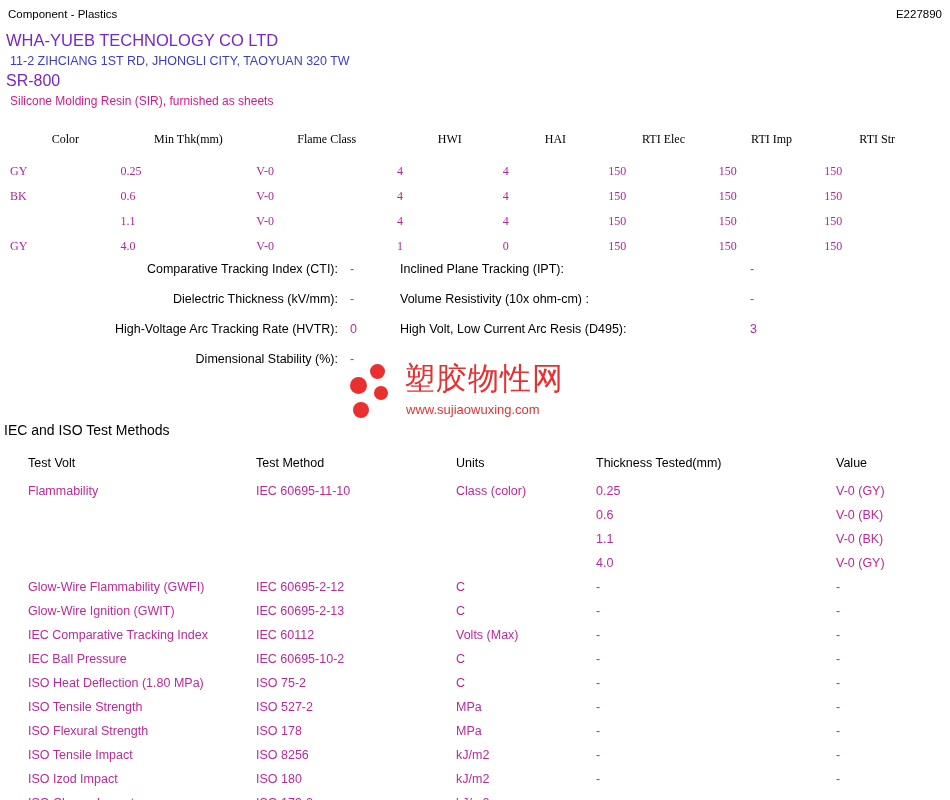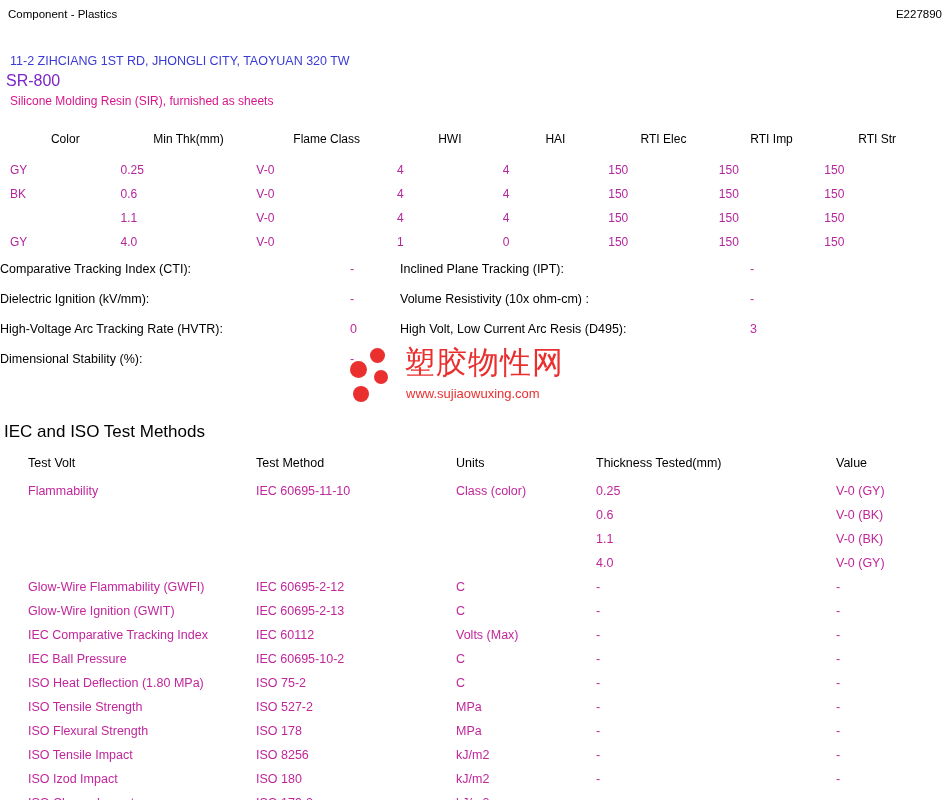--- a/index.html
+++ b/index.html
@@ -75,20 +75,21 @@
     font-size: 12px;
     color: #d8158b;
   }
 
   
   .ratings {
     position: absolute;
     top: 132px;
     left: 0;
     width: 950px;
+    font-family: Liberation Serif, serif;
   }
   .ratings table {
     border-collapse: collapse;
     width: 920px;
     margin-left: 10px;
     table-layout: fixed;
   }
   .ratings th {
     font-weight: normal;
     font-size: 12px;
@@ -119,20 +120,21 @@
     font-size: 12.5px;
   }
   .prop-row {
     position: relative;
     height: 30px;
   }
   .prop-label-l {
     position: absolute;
     left: 0;
     width: 338px;
+    text-align: right;
     color: #000;
   }
   .prop-val-l {
     position: absolute;
     left: 350px;
     color: #c1269b;
   }
   .prop-label-r {
     position: absolute;
     left: 400px;
@@ -142,21 +144,21 @@
   }
   .prop-val-r {
     position: absolute;
     left: 750px;
     color: #c1269b;
   }
 
   
   .watermark {
     position: absolute;
-    top: 342px;
+    top: 358px;
     left: 350px;
     width: 260px;
     height: 75px;
     pointer-events: none;
   }
   .wm-dots {
     position: absolute;
     left: 0;
     top: 6px;
     width: 52px;
@@ -187,21 +189,21 @@
     top: 44px;
     font-size: 13px;
     color: #ea2f2f;
   }
 
   
   .sect-title {
     position: absolute;
     top: 422px;
     left: 4px;
-    font-size: 17px;
+    font-size: 14px;
     color: #000;
   }
 
   .iec {
     position: absolute;
     top: 456px;
     left: 0;
     width: 950px;
   }
   .iec table {
@@ -233,20 +235,21 @@
 </head>
 <body>
 
 <div class="page">
 
   <div class="hdr-row">
     <span class="hdr-left">Component - Plastics</span>
     <span class="hdr-right">E227890</span>
   </div>
 
+  <div class="company">WHA-YUEB TECHNOLOGY CO LTD</div>
   <div class="address">11-2 ZIHCIANG 1ST RD, JHONGLI CITY, TAOYUAN    320 TW</div>
   <div class="model">SR-800</div>
   <div class="descr">Silicone Molding Resin (SIR), furnished as sheets</div>
 
   <div class="ratings">
     <table>
       <colgroup>
         <col class="c-color">
           <col class="c-thk">
           <col class="c-flame">
@@ -314,21 +317,21 @@
   </div>
 
   <div class="props">
     <div class="prop-row">
       <span class="prop-label-l">Comparative Tracking Index (CTI):</span>
       <span class="prop-val-l">-</span>
       <span class="prop-label-r">Inclined Plane Tracking (IPT):</span>
       <span class="prop-val-r">-</span>
     </div>
     <div class="prop-row">
-      <span class="prop-label-l">Dielectric Ignition (kV/mm):</span>
+      <span class="prop-label-l">Dielectric Thickness (kV/mm):</span>
       <span class="prop-val-l">-</span>
       <span class="prop-label-r">Volume Resistivity (10x ohm-cm) :</span>
       <span class="prop-val-r">-</span>
     </div>
     <div class="prop-row">
       <span class="prop-label-l">High-Voltage Arc Tracking Rate (HVTR):</span>
       <span class="prop-val-l">0</span>
       <span class="prop-label-r">High Volt, Low Current Arc Resis (D495):</span>
       <span class="prop-val-r">3</span>
     </div>

